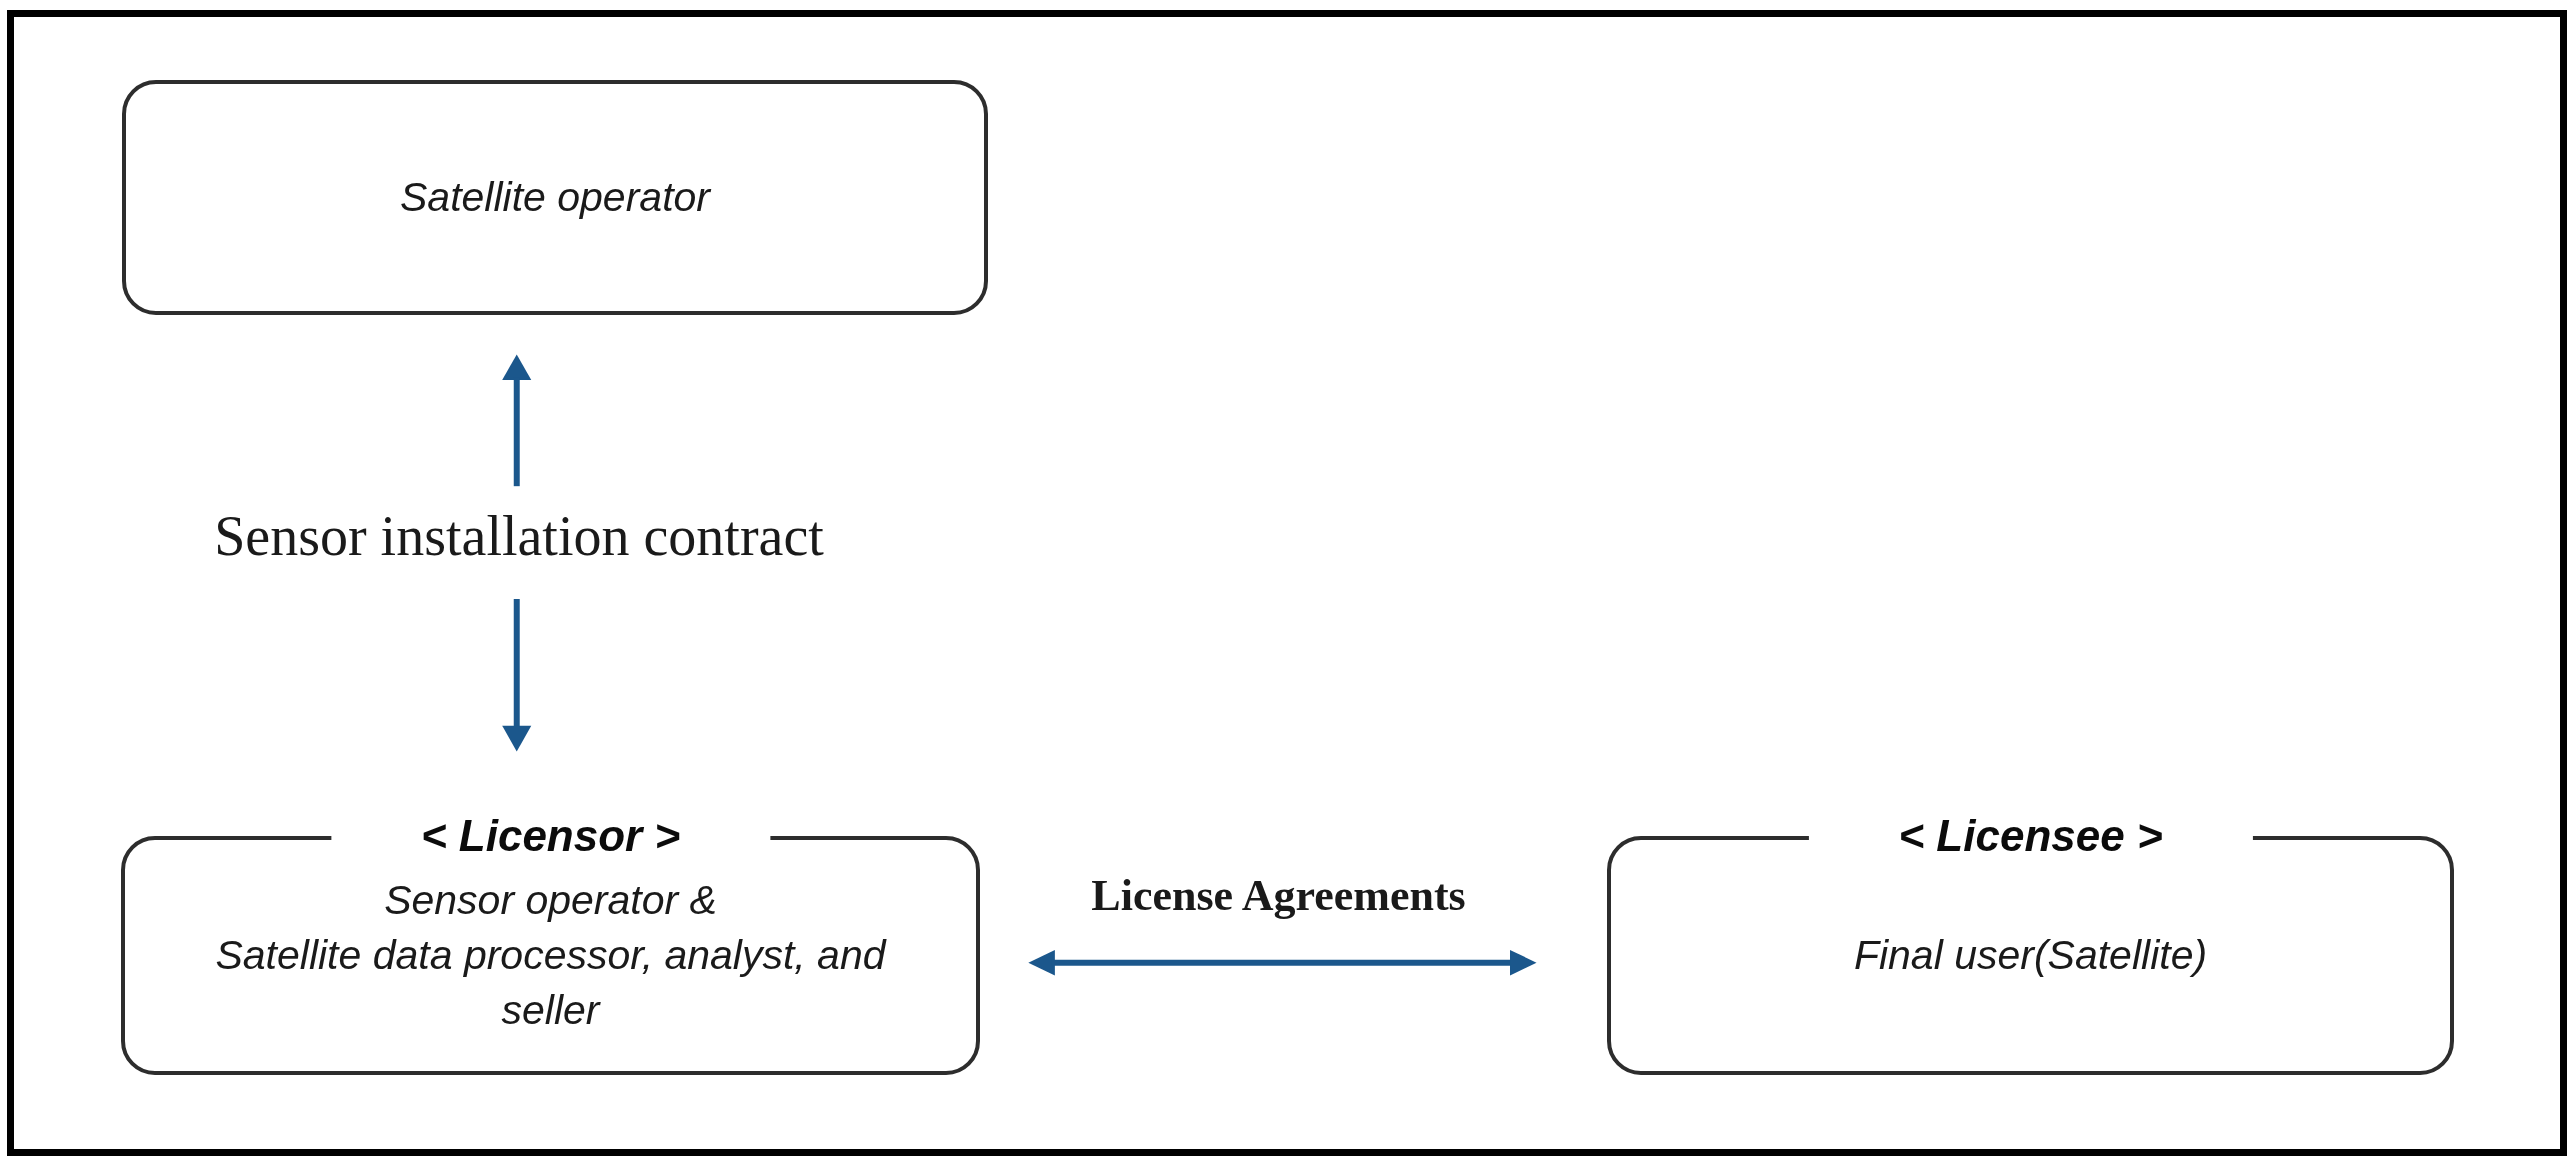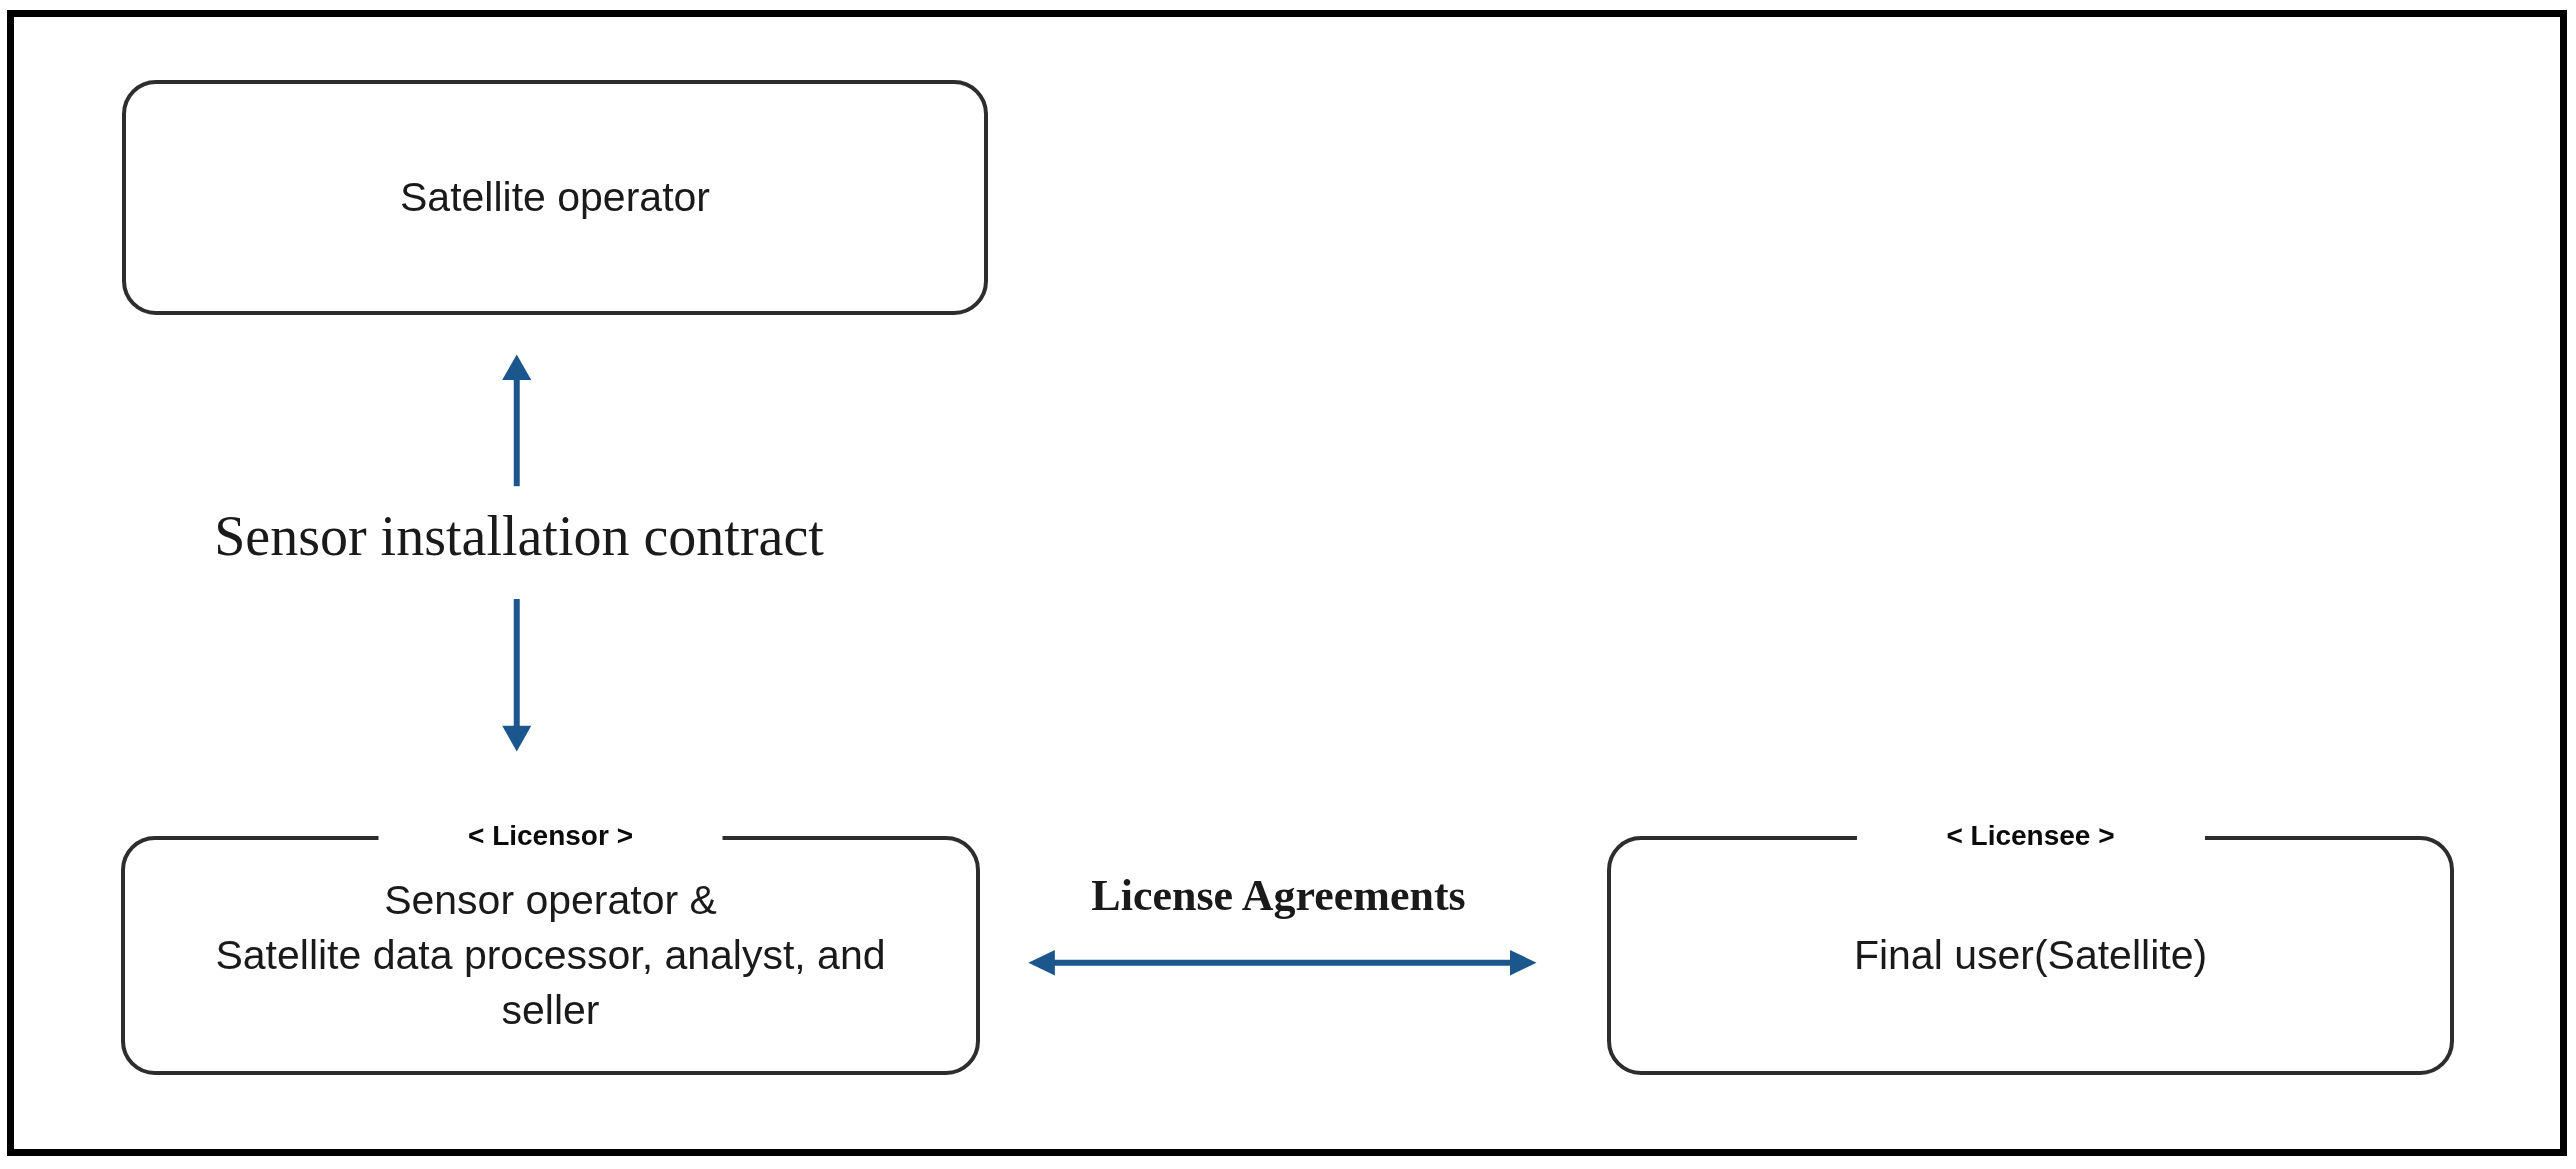--- a/index.html
+++ b/index.html
@@ -36,33 +36,34 @@
     background:var(--bg);
     box-sizing:border-box;
     display:flex;
     flex-direction:column;
     align-items:center;
     justify-content:center;
     text-align:center;
     font-size:41px;
     line-height:1.34;
     color:var(--txt);
+    font-style:italic;
   }
   #box-satellite{left:122px;top:80px;width:866px;height:235px;}
   #box-licensor{left:121px;top:836px;width:859px;height:239px;}
   #box-licensee{left:1607px;top:836px;width:847px;height:239px;text-align:center;}
   .node-title{
     position:absolute;
     top:-32px;
     left:50%;
     transform:translateX(-50%);
     background:var(--bg);
     padding:0 90px;
     font-weight:bold;
-    font-size:28px;
+    font-size:44px;
     line-height:55px;
     white-space:nowrap;
     color:var(--title);
   }
   .node-body{display:block;}
   .connector-label{
     position:absolute;
     text-align:center;
     color:var(--txt);
   }

